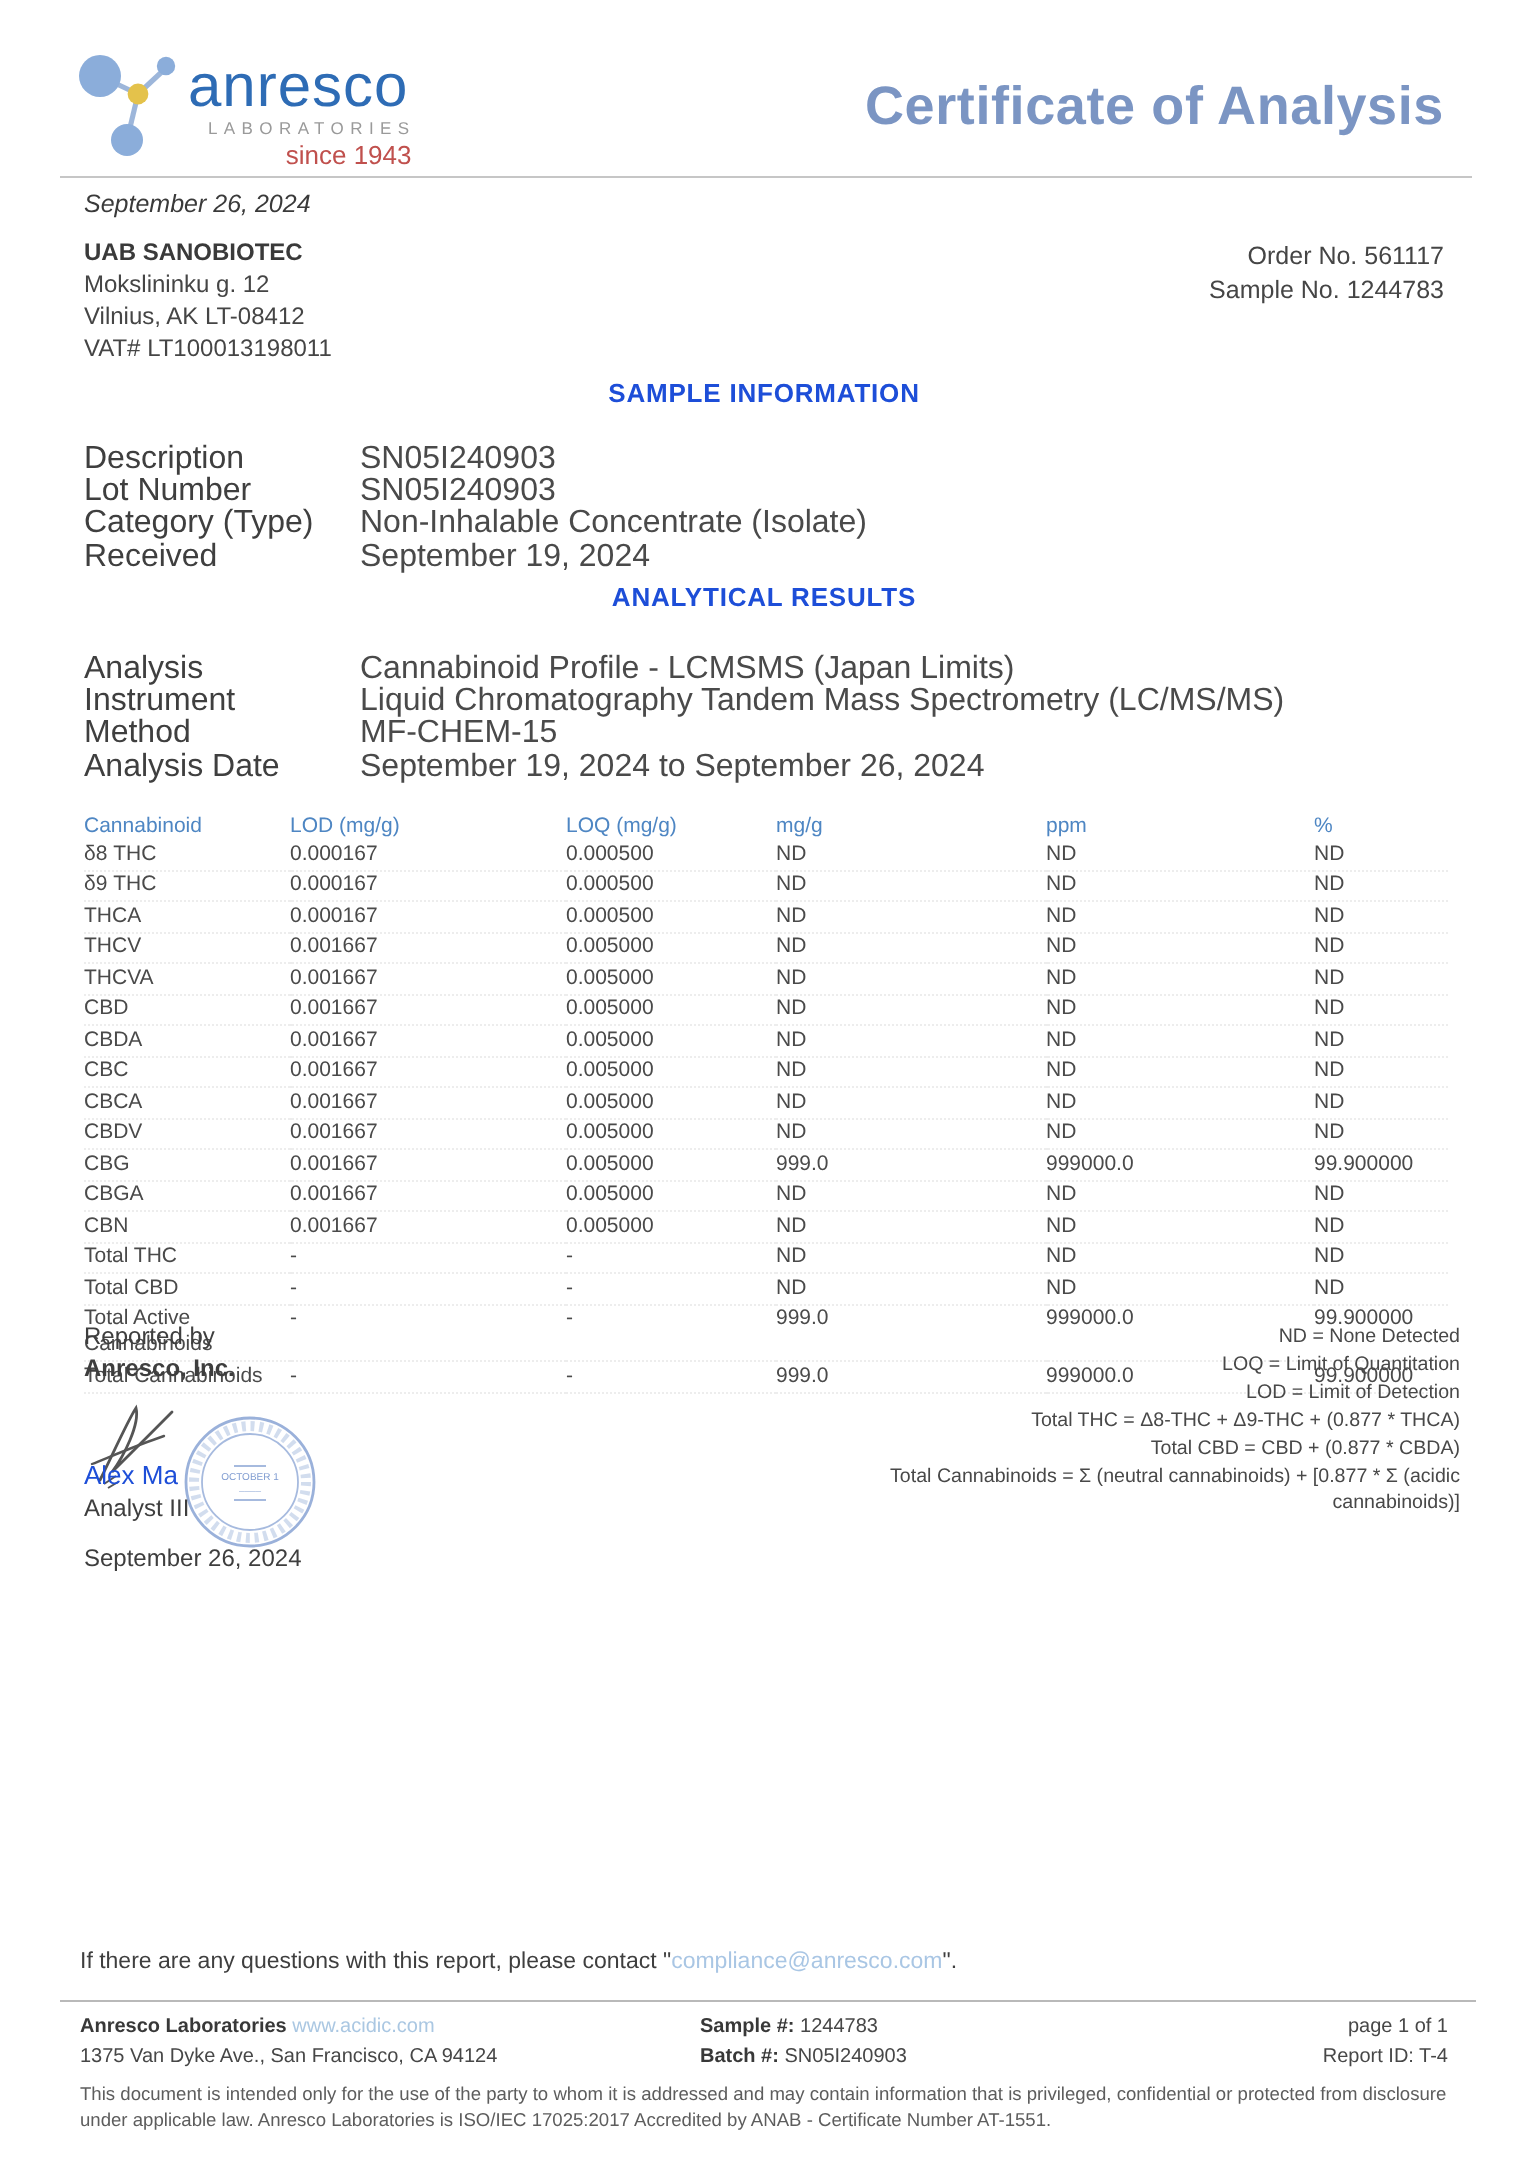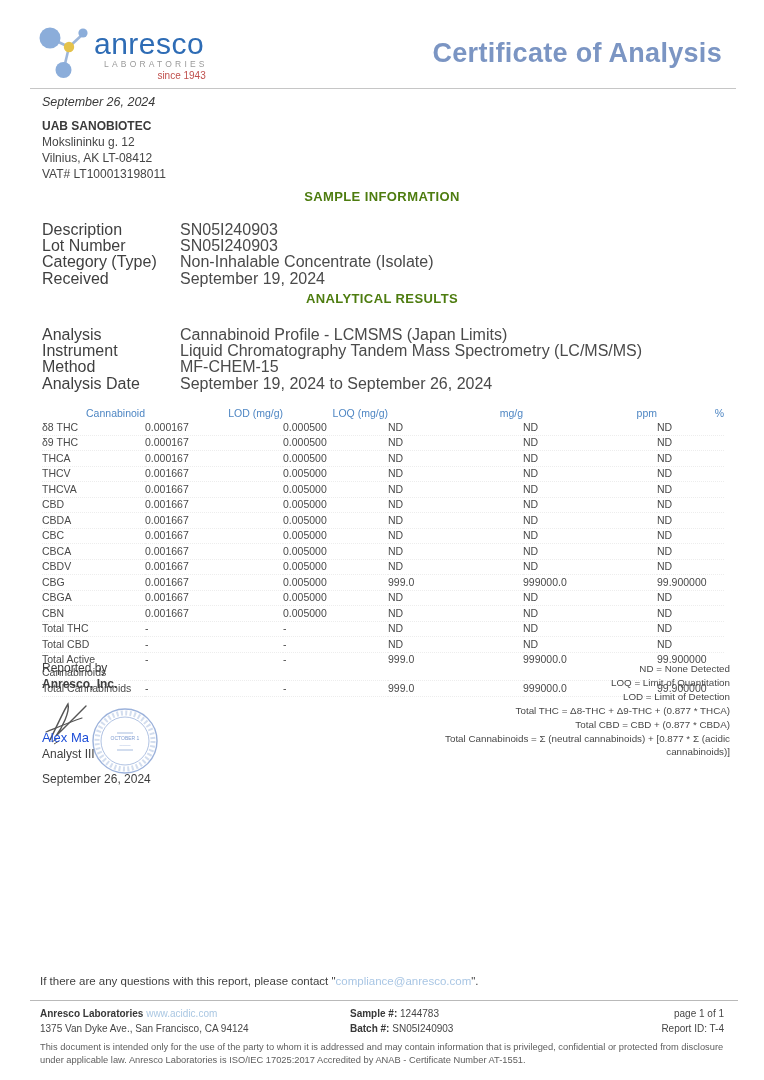--- a/index.html
+++ b/index.html
@@ -12,53 +12,53 @@
     background: #ffffff;
     color: #3f3f3f;
     overflow: hidden;
   }
 
   
   .logo { position: absolute; top: 24px; left: 38px; display: flex; align-items: flex-start; }
   .logo-text { margin-left: 2px; margin-top: 6px; }
   .logo-name { font-size: 30px; line-height: 28px; color: #2e6cb5; letter-spacing: 0.5px; }
   .logo-sub { font-size: 8.5px; letter-spacing: 3.2px; color: #9a9a9a; margin-top: 1px; margin-left: 10px; }
-  .logo-tag { font-size: 10px; color: #c0504d; text-align: right; margin-top: 1px; margin-right: 2px; }
+  .logo-tag { font-size: 13px; color: #c0504d; text-align: right; margin-top: 1px; margin-right: 2px; }
   .doc-title {
     position: absolute; top: 38px; right: 42px;
     font-size: 27px; font-weight: 700; color: #7b95c3; letter-spacing: 0.3px;
   }
   .header-rule { position: absolute; top: 88px; left: 30px; right: 28px; border-top: 1px solid #c6c6c6; }
 
   
   .report-date { position: absolute; top: 95px; left: 42px; font-size: 12.5px; font-style: italic; color: #3a3a3a; }
   .client-block { position: absolute; top: 118px; left: 42px; font-size: 12px; line-height: 16px; color: #454545; }
   .client-name { font-weight: 700; color: #3a3a3a; }
   .order-block { position: absolute; top: 120px; right: 42px; text-align: right; font-size: 12.5px; line-height: 17px; color: #454545; }
 
   
   .section-heading {
     position: absolute; left: 0; right: 0; text-align: center;
-    font-size: 13px; font-weight: 700; color: #4d7c0f; letter-spacing: 0.4px;
+    font-size: 13px; font-weight: 700; color: #1d4ed8; letter-spacing: 0.4px;
   }
   .heading-sample { top: 189px; }
   .heading-analytical { top: 291px; }
 
   
   .fields { position: absolute; left: 42px; font-size: 16px; color: #454545; }
   .fields-sample { top: 222px; }
   .fields-analytical { top: 327px; }
   .field-row { display: flex; line-height: 16.2px; }
   .field-label { width: 138px; flex: none; color: #3f3f3f; }
   .field-value { color: #4a4a4a; }
 
   
   .results-table { position: absolute; top: 406px; left: 42px; width: 682px; font-size: 10.5px; }
   .tgrid { display: grid; grid-template-columns: 103px 138px 105px 135px 134px 1fr; }
-  .th { color: #4e86c3; line-height: 14px; text-align: right; }
+  .th { color: #4e86c3; line-height: 14px; }
   .td { color: #4a4a4a; line-height: 13px; padding: 0.5px 0 1px 0; border-bottom: 1px dotted rgba(0,0,0,0.07); }
 
   
   .reported-block { position: absolute; top: 660px; left: 42px; font-size: 12px; line-height: 16px; color: #3e3e3e; }
   .reported-company { font-weight: 700; }
   .sig-area { position: absolute; top: 698px; left: 42px; width: 150px; height: 80px; }
   .sig-svg { position: absolute; left: 0; top: 0; }
   .stamp { position: absolute; left: 48px; top: 8px; opacity: 0.85; }
   .analyst-name { position: absolute; top: 32px; left: 0; font-size: 13px; color: #1d4ed8; }
   .analyst-title { position: absolute; top: 49px; left: 0; font-size: 12px; color: #3e3e3e; }
@@ -102,20 +102,24 @@
   </div>
   <div class="doc-title">Certificate of Analysis</div>
   <div class="header-rule"></div>
 
   <div class="report-date">September 26, 2024</div>
   <div class="client-block">
     <div class="client-name">UAB SANOBIOTEC</div>
     <div>Mokslininku g. 12</div>
     <div>Vilnius, AK LT-08412</div>
     <div>VAT# LT100013198011</div>
+  </div>
+  <div class="order-block">
+    <div>Order No. 561117</div>
+    <div>Sample No. 1244783</div>
   </div>
 
   <div class="section-heading heading-sample">SAMPLE INFORMATION</div>
   <div class="fields fields-sample" id="sample-fields">
       <div class="field-row">
         <div class="field-label">Description</div>
         <div class="field-value">SN05I240903</div>
       </div>
       <div class="field-row">
         <div class="field-label">Lot Number</div>

